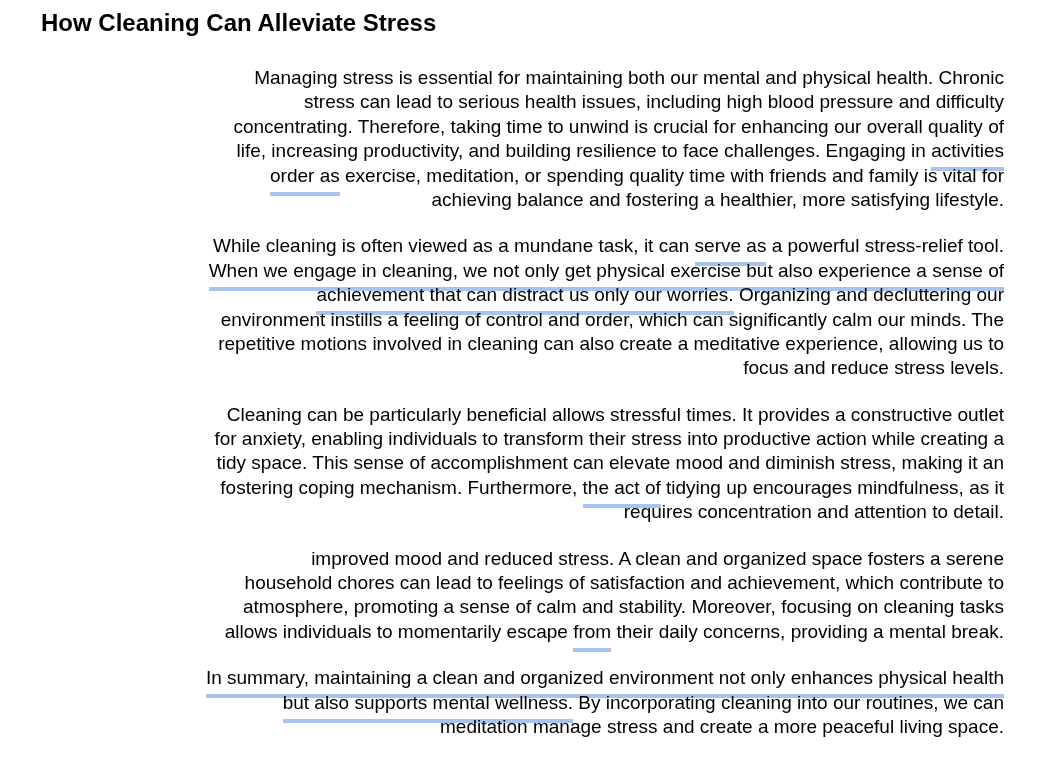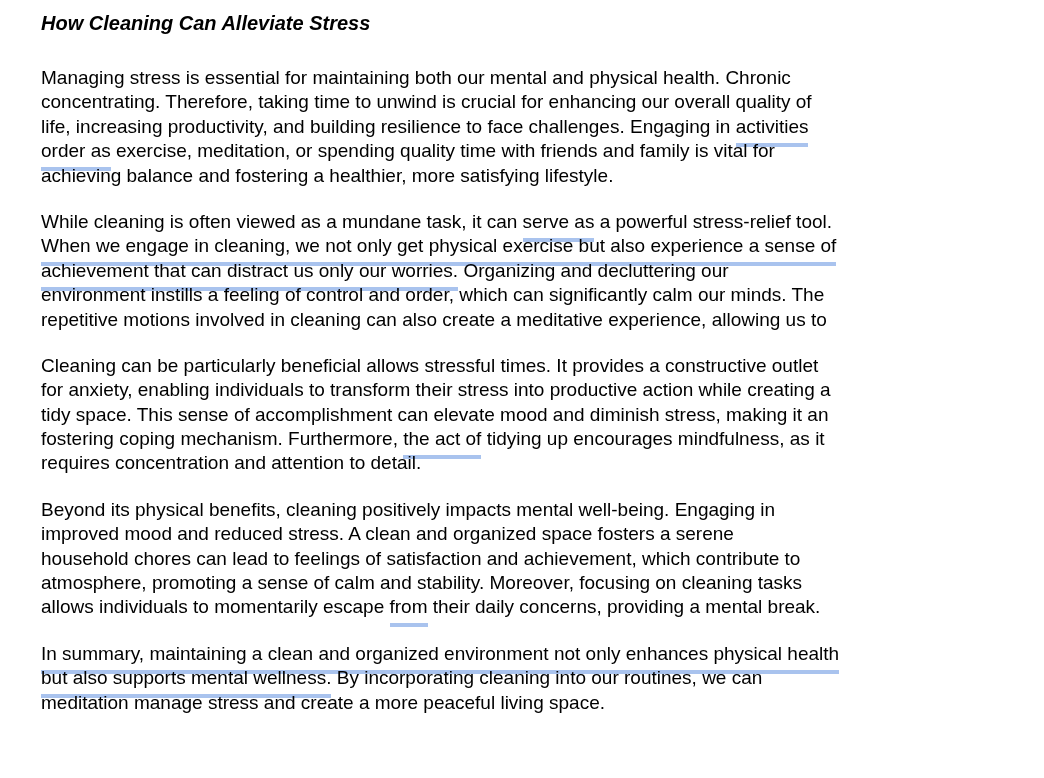--- a/index.html
+++ b/index.html
@@ -13,72 +13,73 @@
     overflow: hidden;
     font-family: "Liberation Sans", "DejaVu Sans", sans-serif;
     color: #000000;
   }
   .page {
     padding: 8px 40px 0 41px;
     box-sizing: border-box;
     width: 1044px;
   }
   .doc-title {
-    font-size: 20px;
+    font-size: 24px;
     font-weight: bold;
-    font-style: italic;
     line-height: 30px;
     margin: 0 0 28px 0;
     letter-spacing: 0;
   }
   .doc-body {
     font-size: 19px;
     line-height: 24.4px;
   }
   .paragraph {
     margin: 0 0 22px 0;
   }
   .text-line {
     white-space: nowrap;
     height: 24.4px;
+    text-align: right;
   }
   .underlined-phrase {
     border-bottom: 4px solid var(--underline-color, #a9c3ee);
     padding-bottom: 6px;
   }
 </style>
 </head>
 <body>
 
 <div class="page">
   <h1 class="doc-title">How Cleaning Can Alleviate Stress</h1>
   <div class="doc-body">
       <div class="paragraph">
         <div class="text-line"><span>Managing stress is essential for maintaining both our mental and physical health. Chronic</span></div>
+        <div class="text-line"><span>stress can lead to serious health issues, including high blood pressure and difficulty</span></div>
         <div class="text-line"><span>concentrating. Therefore, taking time to unwind is crucial for enhancing our overall quality of</span></div>
         <div class="text-line"><span>life, increasing productivity, and building resilience to face challenges. Engaging in </span><span class="underlined-phrase">activities</span></div>
         <div class="text-line"><span class="underlined-phrase">order as</span><span> exercise, meditation, or spending quality time with friends and family is vital for</span></div>
         <div class="text-line"><span>achieving balance and fostering a healthier, more satisfying lifestyle.</span></div>
       </div>
       <div class="paragraph">
         <div class="text-line"><span>While cleaning is often viewed as a mundane task, it can </span><span class="underlined-phrase">serve as</span><span> a powerful stress-relief tool.</span></div>
         <div class="text-line"><span class="underlined-phrase">When we engage in cleaning, we not only get physical exercise but also experience a sense of</span></div>
         <div class="text-line"><span class="underlined-phrase">achievement that can distract us only our worries.</span><span> Organizing and decluttering our</span></div>
         <div class="text-line"><span>environment instills a feeling of control and order, which can significantly calm our minds. The</span></div>
         <div class="text-line"><span>repetitive motions involved in cleaning can also create a meditative experience, allowing us to</span></div>
+        <div class="text-line"><span>focus and reduce stress levels.</span></div>
       </div>
       <div class="paragraph">
         <div class="text-line"><span>Cleaning can be particularly beneficial allows stressful times. It provides a constructive outlet</span></div>
         <div class="text-line"><span>for anxiety, enabling individuals to transform their stress into productive action while creating a</span></div>
         <div class="text-line"><span>tidy space. This sense of accomplishment can elevate mood and diminish stress, making it an</span></div>
         <div class="text-line"><span>fostering coping mechanism. Furthermore, </span><span class="underlined-phrase">the act of</span><span> tidying up encourages mindfulness, as it</span></div>
         <div class="text-line"><span>requires concentration and attention to detail.</span></div>
       </div>
       <div class="paragraph">
-        <div class="text-line"><span>Beyond its physical benefits, cleaning positively impacts mental well-being. Engaging in</span></div>
         <div class="text-line"><span>improved mood and reduced stress. A clean and organized space fosters a serene</span></div>
         <div class="text-line"><span>household chores can lead to feelings of satisfaction and achievement, which contribute to</span></div>
         <div class="text-line"><span>atmosphere, promoting a sense of calm and stability. Moreover, focusing on cleaning tasks</span></div>
         <div class="text-line"><span>allows individuals to momentarily escape </span><span class="underlined-phrase">from</span><span> their daily concerns, providing a mental break.</span></div>
       </div>
       <div class="paragraph">
         <div class="text-line"><span class="underlined-phrase">In summary, maintaining a clean and organized environment not only enhances physical health</span></div>
         <div class="text-line"><span class="underlined-phrase">but also supports mental wellness.</span><span> By incorporating cleaning into our routines, we can</span></div>
         <div class="text-line"><span>meditation manage stress and create a more peaceful living space.</span></div>
       </div>

